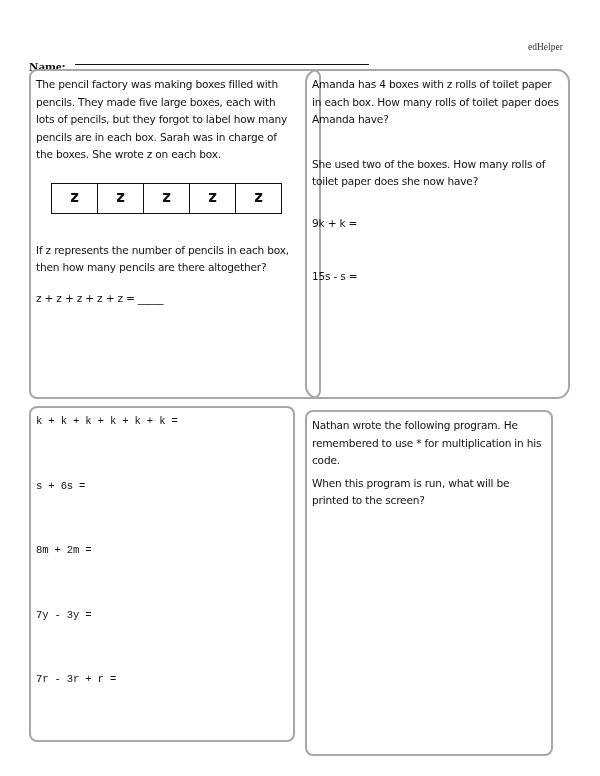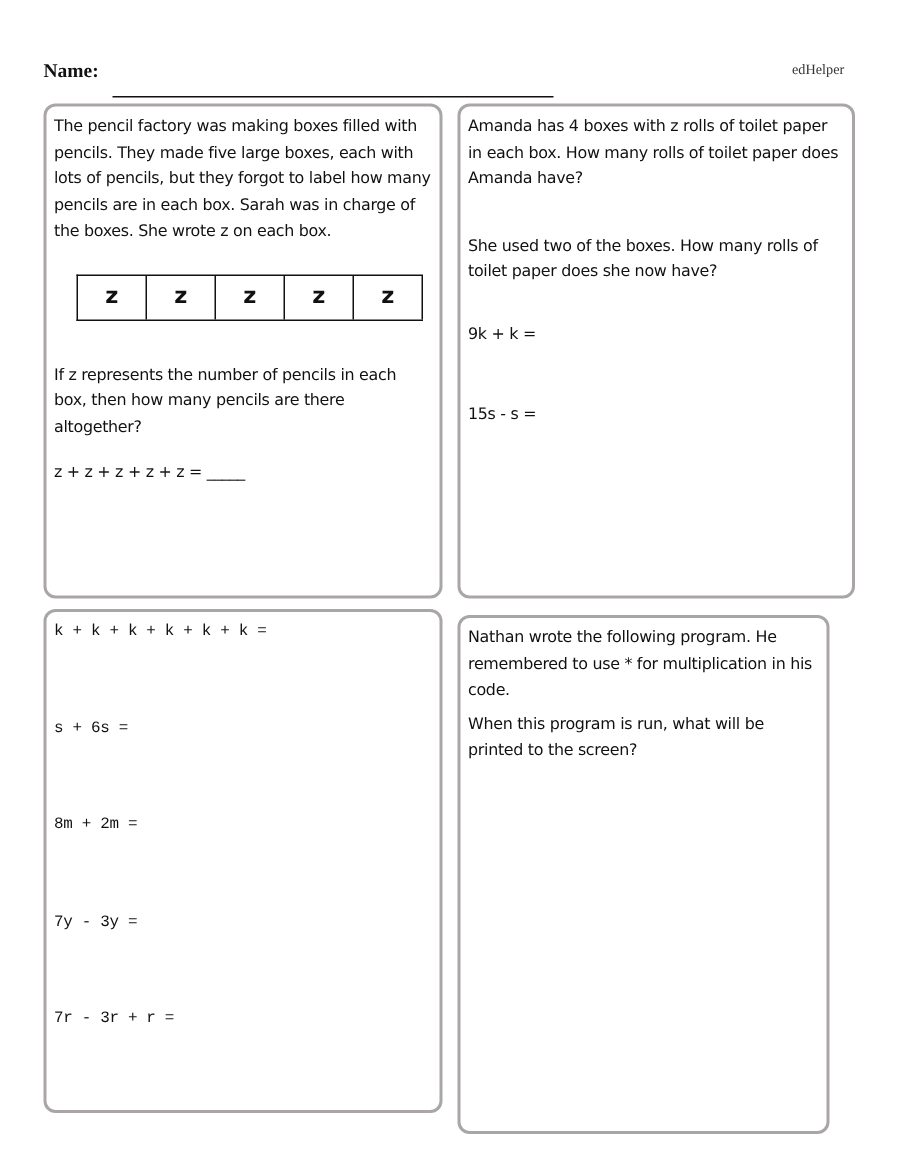--- a/index.html
+++ b/index.html
@@ -1,23 +1,23 @@
 <!DOCTYPE html>
 <html><head>
 <meta charset="utf-8">
 <style>
   html, body { margin:0; padding:0; background:#fff; }
   body { width:600px; height:776px; position:relative; overflow:hidden;
          font-family:"DejaVu Sans", sans-serif; color:#111; }
   .brand { position:absolute; left:528px; top:42px; font-family:"Liberation Serif", serif; font-size:9.5px; color:#333; }
-  .name-row { position:absolute; left:29px; top:39px; font-family:"Liberation Serif", serif; font-weight:bold; font-size:13px; }
+  .name-row { position:absolute; left:29px; top:59px; font-family:"Liberation Serif", serif; font-weight:bold; font-size:13px; }
   .name-line { position:absolute; left:75px; top:64px; width:294px; border-bottom:1px solid #111; }
   .box { position:absolute; border:2px solid #aaa6a6; border-radius:8px; box-sizing:border-box; padding:5px 5px; font-size:10.6px; line-height:17.5px; letter-spacing:-0.2px; }
-  #b1 { left:29px; top:69px; width:266px; height:330px; }
-  #b2 { left:305px; top:69px; width:265px; height:330px; }
+  #b1 { left:29px; top:69px; width:292px; height:330px; }
+  #b2 { left:305px; top:69px; width:265px; height:330px;border-radius:13px; }
   #b3 { left:29px; top:406px; width:266px; height:336px;font-family:Liberation Mono, monospace; }
   #b4 { left:305px; top:410px; width:248px; height:346px; }
   p { margin:0; }
   .zrow { display:flex; margin:19px 0 0 15px; width:230px; height:29px; border:1px solid #111; border-right:none; }
   .zcell { flex:1; border-right:1px solid #111; display:flex; align-items:center; justify-content:center; font-weight:bold; font-size:15px; }
   .code { line-height:19px; }
 </style>
 </head>
 <body>
 

